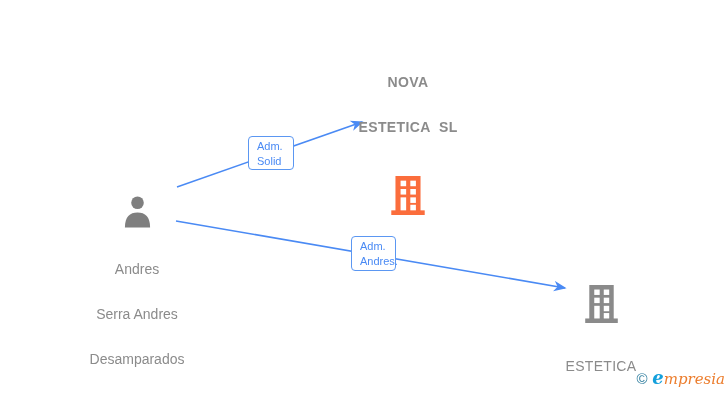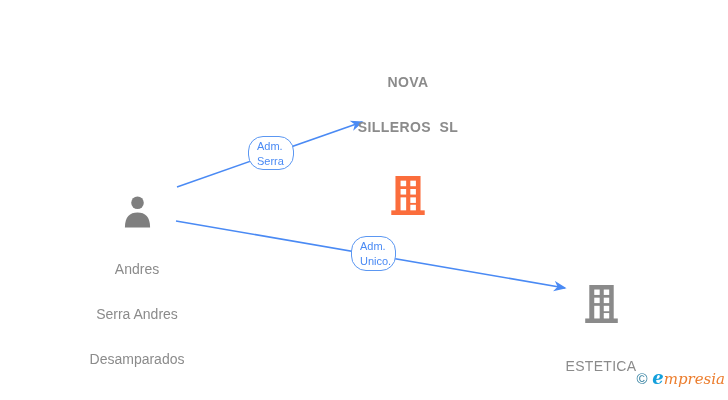--- a/index.html
+++ b/index.html
@@ -14,21 +14,21 @@
   .node{position:absolute;text-align:center;cursor:pointer;}
   .node .label{
     font-size:14px;line-height:15px;color:#8b8b8b;white-space:pre;
   }
   .company-label{font-weight:bold;color:#7c7c7c;letter-spacing:.4px;}
   .company-label.gray{font-weight:normal;color:#8b8b8b;letter-spacing:.3px;}
   .icon-wrap{display:inline-block;line-height:0;}
 
   .edge-label{
     position:absolute;background:#ffffff;
-    border:1.5px solid #5b97f2;border-radius:15px;
+    border:1.5px solid #5b97f2;border-radius:4px;
     color:#4a8af4;font-size:11px;line-height:15px;
     padding:2px 4px 9px 8px;text-align:left;cursor:pointer;
     box-sizing:border-box;
   }
 
   .watermark{
     position:absolute;right:3px;bottom:12px;
     font-family:"DejaVu Serif","Liberation Serif",serif;
     font-style:italic;font-size:15px;line-height:18px;
     cursor:pointer;white-space:nowrap;
@@ -62,21 +62,21 @@
     <div class="label">
       <div>Andres</div>
       <div>Serra Andres</div>
       <div>Desamparados</div>
     </div>
   </div>
 
   <div class="node" style="left:333px;top:45px;width:150px;">
     <div class="label company-label">
       <div>NOVA</div>
-      <div>SILLEROS  SL</div>
+      <div>ESTETICA  SL</div>
     </div>
     <span class="icon-wrap" style="margin-top:11px;">
       <svg width="34" height="39" viewBox="0 0 36 42">
         <rect x="4.5" y="0" width="27" height="38" fill="#fb6d3c"></rect>
         <rect x="0" y="37" width="36" height="5" fill="#fb6d3c"></rect>
         <rect x="10" y="5" width="6" height="6" fill="#ffffff"></rect>
         <rect x="20.5" y="5" width="6" height="6" fill="#ffffff"></rect>
         <rect x="10" y="14" width="6" height="6" fill="#ffffff"></rect>
         <rect x="20.5" y="14" width="6" height="6" fill="#ffffff"></rect>
         <rect x="10" y="23" width="6" height="14" fill="#ffffff"></rect>
@@ -101,26 +101,26 @@
       </svg>
     </span>
     <div class="label company-label gray" style="margin-top:2px;">
       <div>ESTETICA</div>
       
     </div>
   </div>
 
   <div class="edge-label" style="left:248px;top:136px;width:46px;height:34px;">
     <div>Adm.</div>
-    <div>Serra</div>
+    <div>Solid</div>
   </div>
 
   <div class="edge-label" style="left:351px;top:236px;width:45px;height:35px;">
     <div>Adm.</div>
-    <div>Unico.</div>
+    <div>Andres.</div>
   </div>
 
   <div class="watermark">
     <span class="wm-copy">©</span>
     <span class="wm-e">e</span><span class="wm-rest">mpresia</span>
   </div>
 
 </div>
 
 </body></html>

